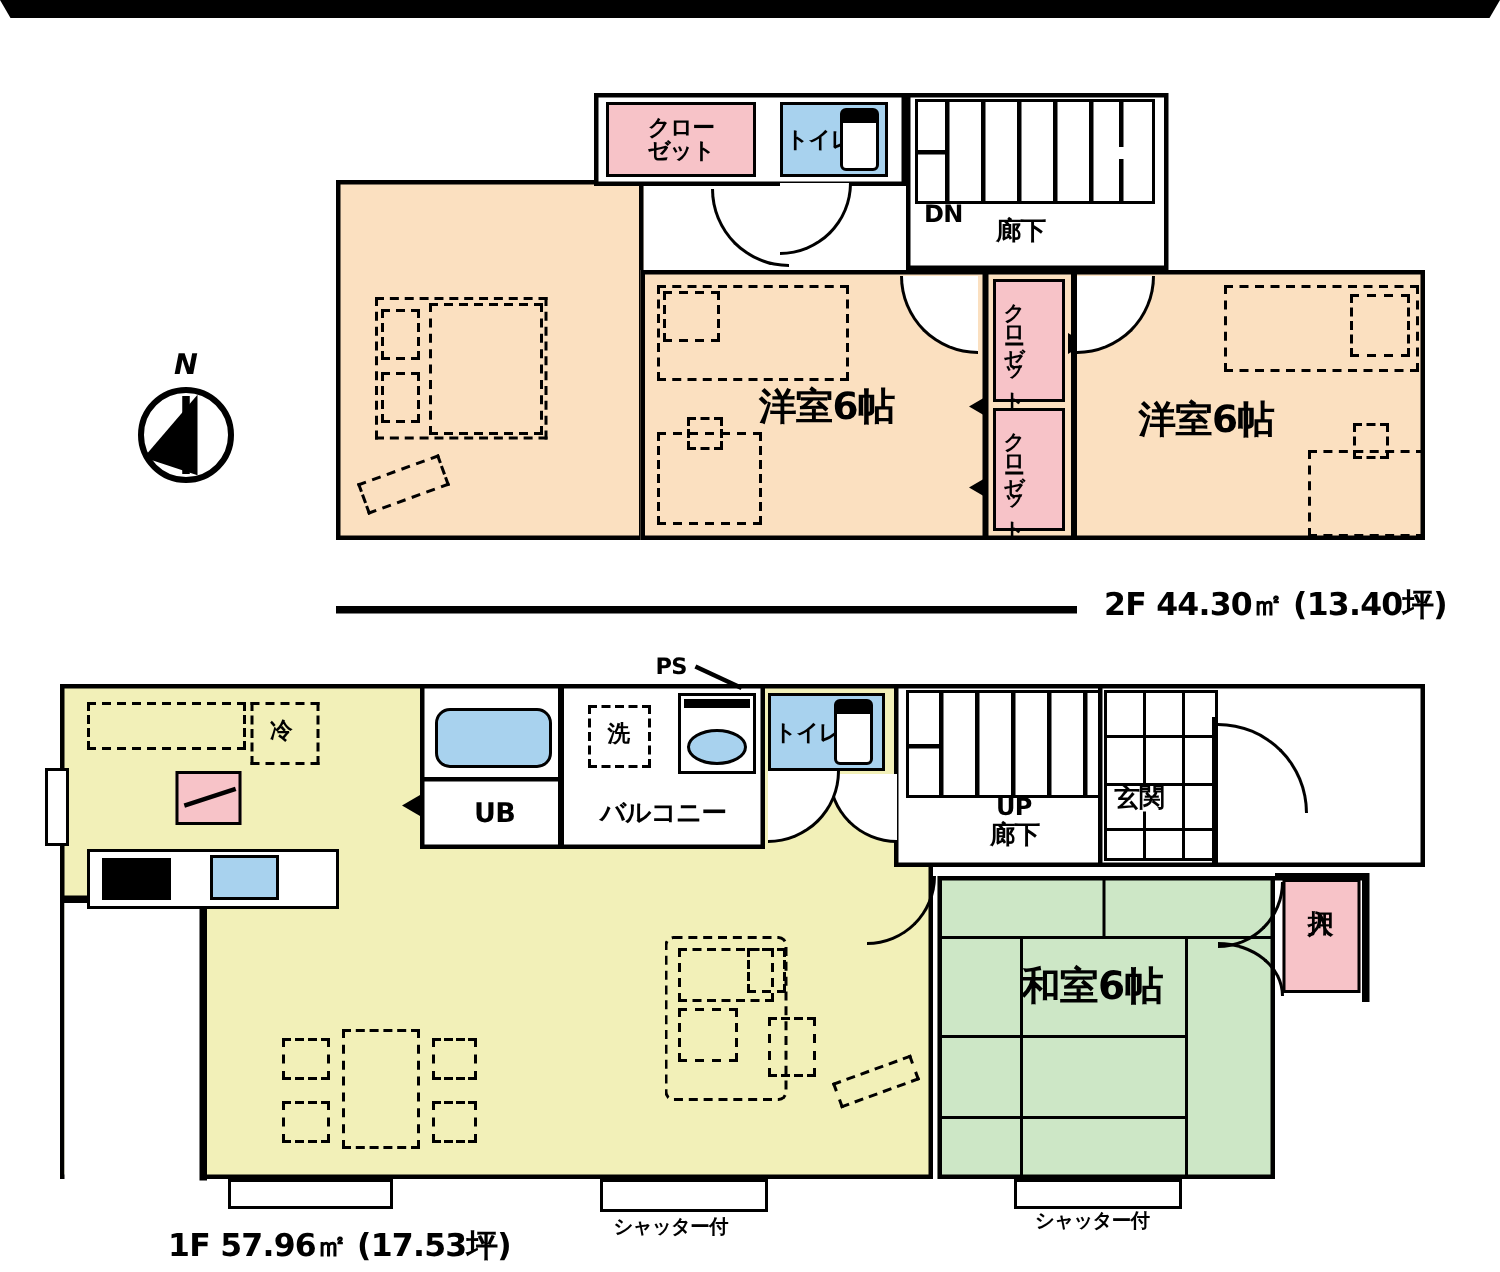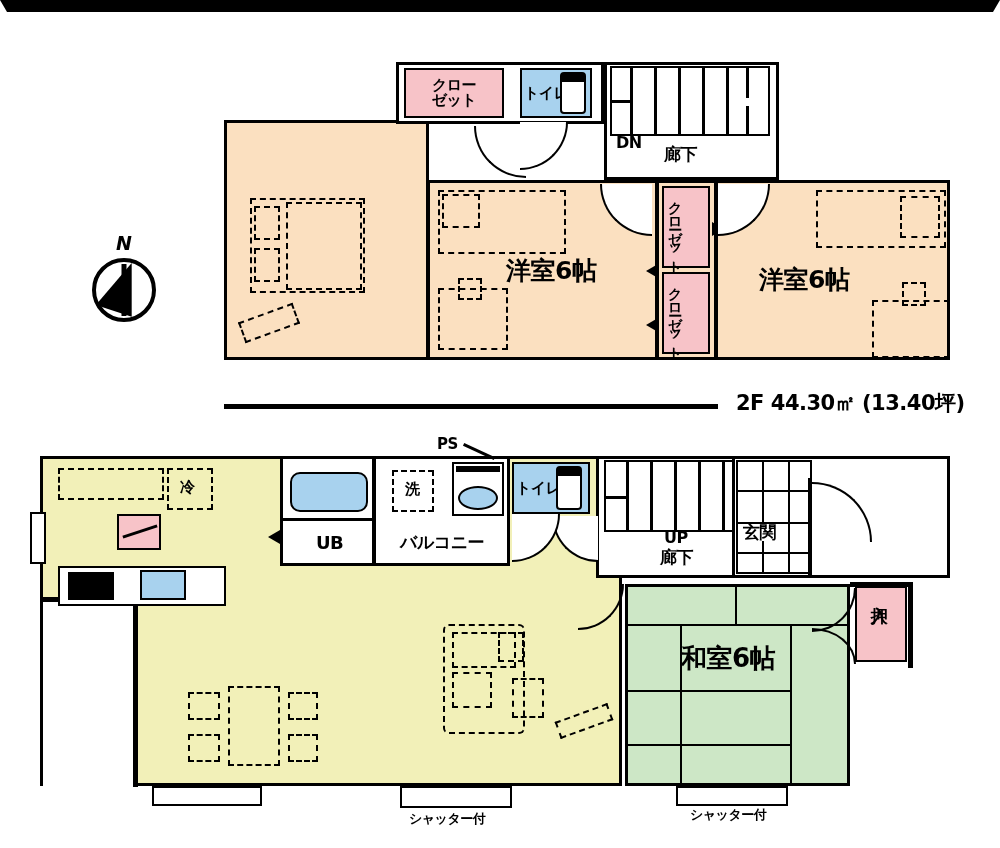--- a/index.html
+++ b/index.html
@@ -290,14 +290,15 @@
   <div class="arrow-l" style="left:268px; top:530px;"></div>
 
   <div class="thinw" style="left:152px; top:786px; width:110px; height:20px;"></div>
   <div class="thinw" style="left:400px; top:786px; width:112px; height:22px;"></div>
   <div class="lbl" style="left:409px; top:812px; font-size:13px;">シャッター付</div>
   <div class="thinw" style="left:676px; top:786px; width:112px; height:20px;"></div>
   <div class="lbl" style="left:690px; top:808px; font-size:13px;">シャッター付</div>
 
   <div class="thinw" style="left:30px; top:512px; width:16px; height:52px;"></div>
 
+  <div class="area-cap" style="left:112px; top:816px;">1F 57.96㎡ (17.53坪)</div>
 
 </div>
 
 </body></html>

